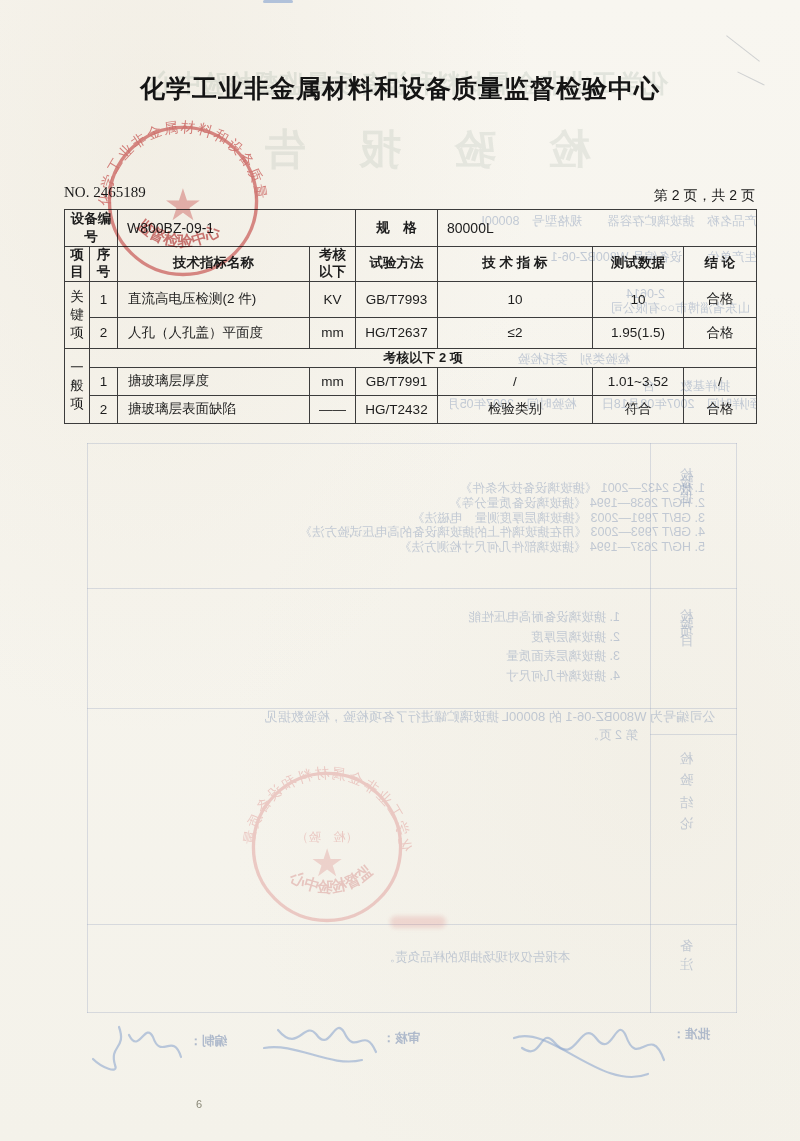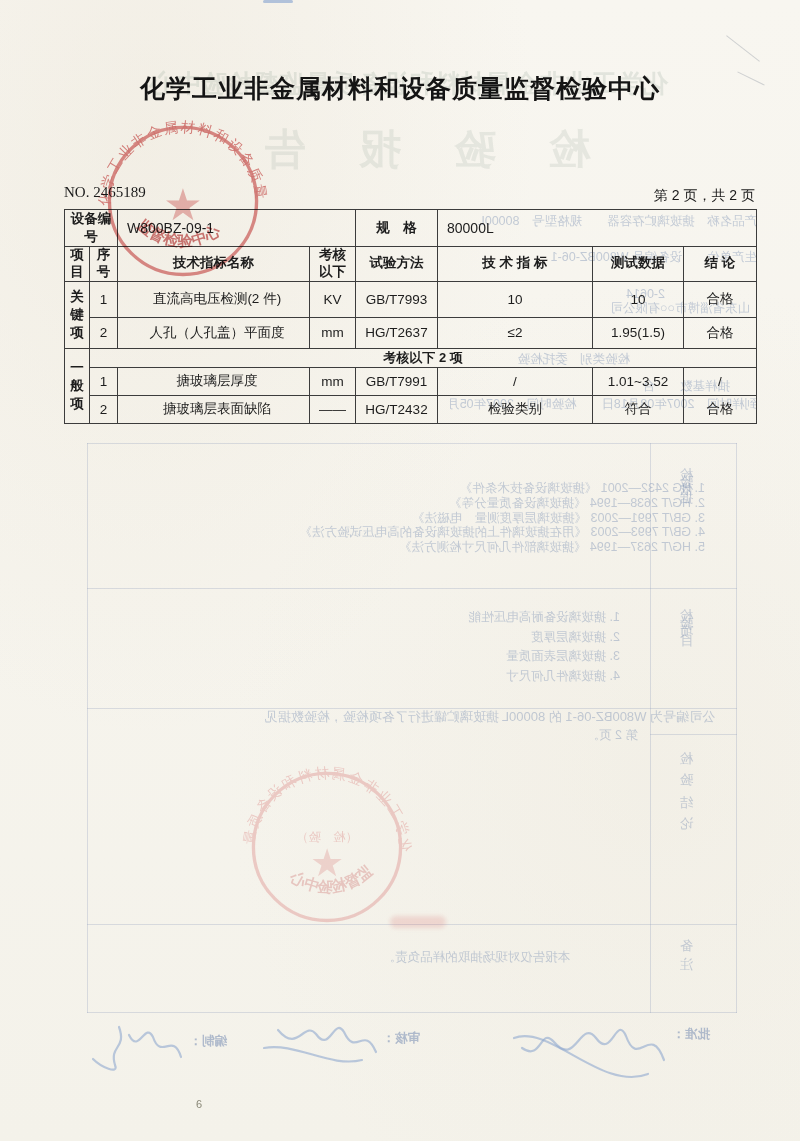--- a/index.html
+++ b/index.html
@@ -14,23 +14,23 @@
   .abs{position:absolute;}
   
   .org-title{top:72px;left:0;width:800px;text-align:center;font-size:25px;font-weight:bold;letter-spacing:1px;color:#141414;}
   .doc-title{top:118px;left:50%;transform:translateX(-50%);white-space:nowrap;font-size:41px;font-weight:bold;letter-spacing:54px;color:#111;}
   .report-no{top:184px;left:64px;font-size:15px;font-family:"Liberation Serif",serif;color:#1a1a1a;}
   .page-ind{top:187px;right:45px;font-size:14px;color:#1a1a1a;}
   table.itable{position:absolute;left:64px;top:209px;width:692px;border-collapse:collapse;table-layout:fixed;background:transparent;}
   table.itable td{border:1px solid #3c3c3c;text-align:center;vertical-align:middle;padding:0 3px;font-size:13.5px;color:#1d1d1d;overflow:hidden;}
   table.itable td.b{font-weight:bold;}
   table.itable td.tl{text-align:left;padding-left:9px;font-size:14px;}
-  table.itable td.nm{text-align:center;padding-left:10px;}
+  table.itable td.nm{text-align:left;padding-left:10px;}
   table.itable tr.hdr td{font-weight:bold;line-height:1.25;}
-  table.itable td.grp{font-weight:bold;line-height:1.3;padding:0 2px;}
+  table.itable td.grp{font-weight:normal;line-height:1.3;padding:0 2px;}
   table.itable td.assess{font-weight:bold;font-size:13px;margin-top:12px;}
   .note{top:426px;left:64px;font-size:12.5px;font-weight:bold;color:#222;}
   .mark6{top:1098px;left:196px;font-size:11px;color:#8a8878;}
   .topdash{top:0;left:263px;width:30px;height:3px;background:rgba(95,135,200,.45);border-radius:2px;}
   .scratch{width:42px;height:1px;background:rgba(100,110,130,.28);}
   
   .ghost{transform:scaleX(-1);color:rgba(122,142,178,.42);font-size:12.5px;line-height:14.8px;white-space:nowrap;}
   .ghost.wrap{white-space:normal;}
   .gtitle{color:rgba(142,162,144,.20);font-weight:bold;}
   .vghost{transform:scaleX(-1);writing-mode:vertical-rl;color:rgba(122,142,178,.40);font-size:13.5px;white-space:nowrap;}

